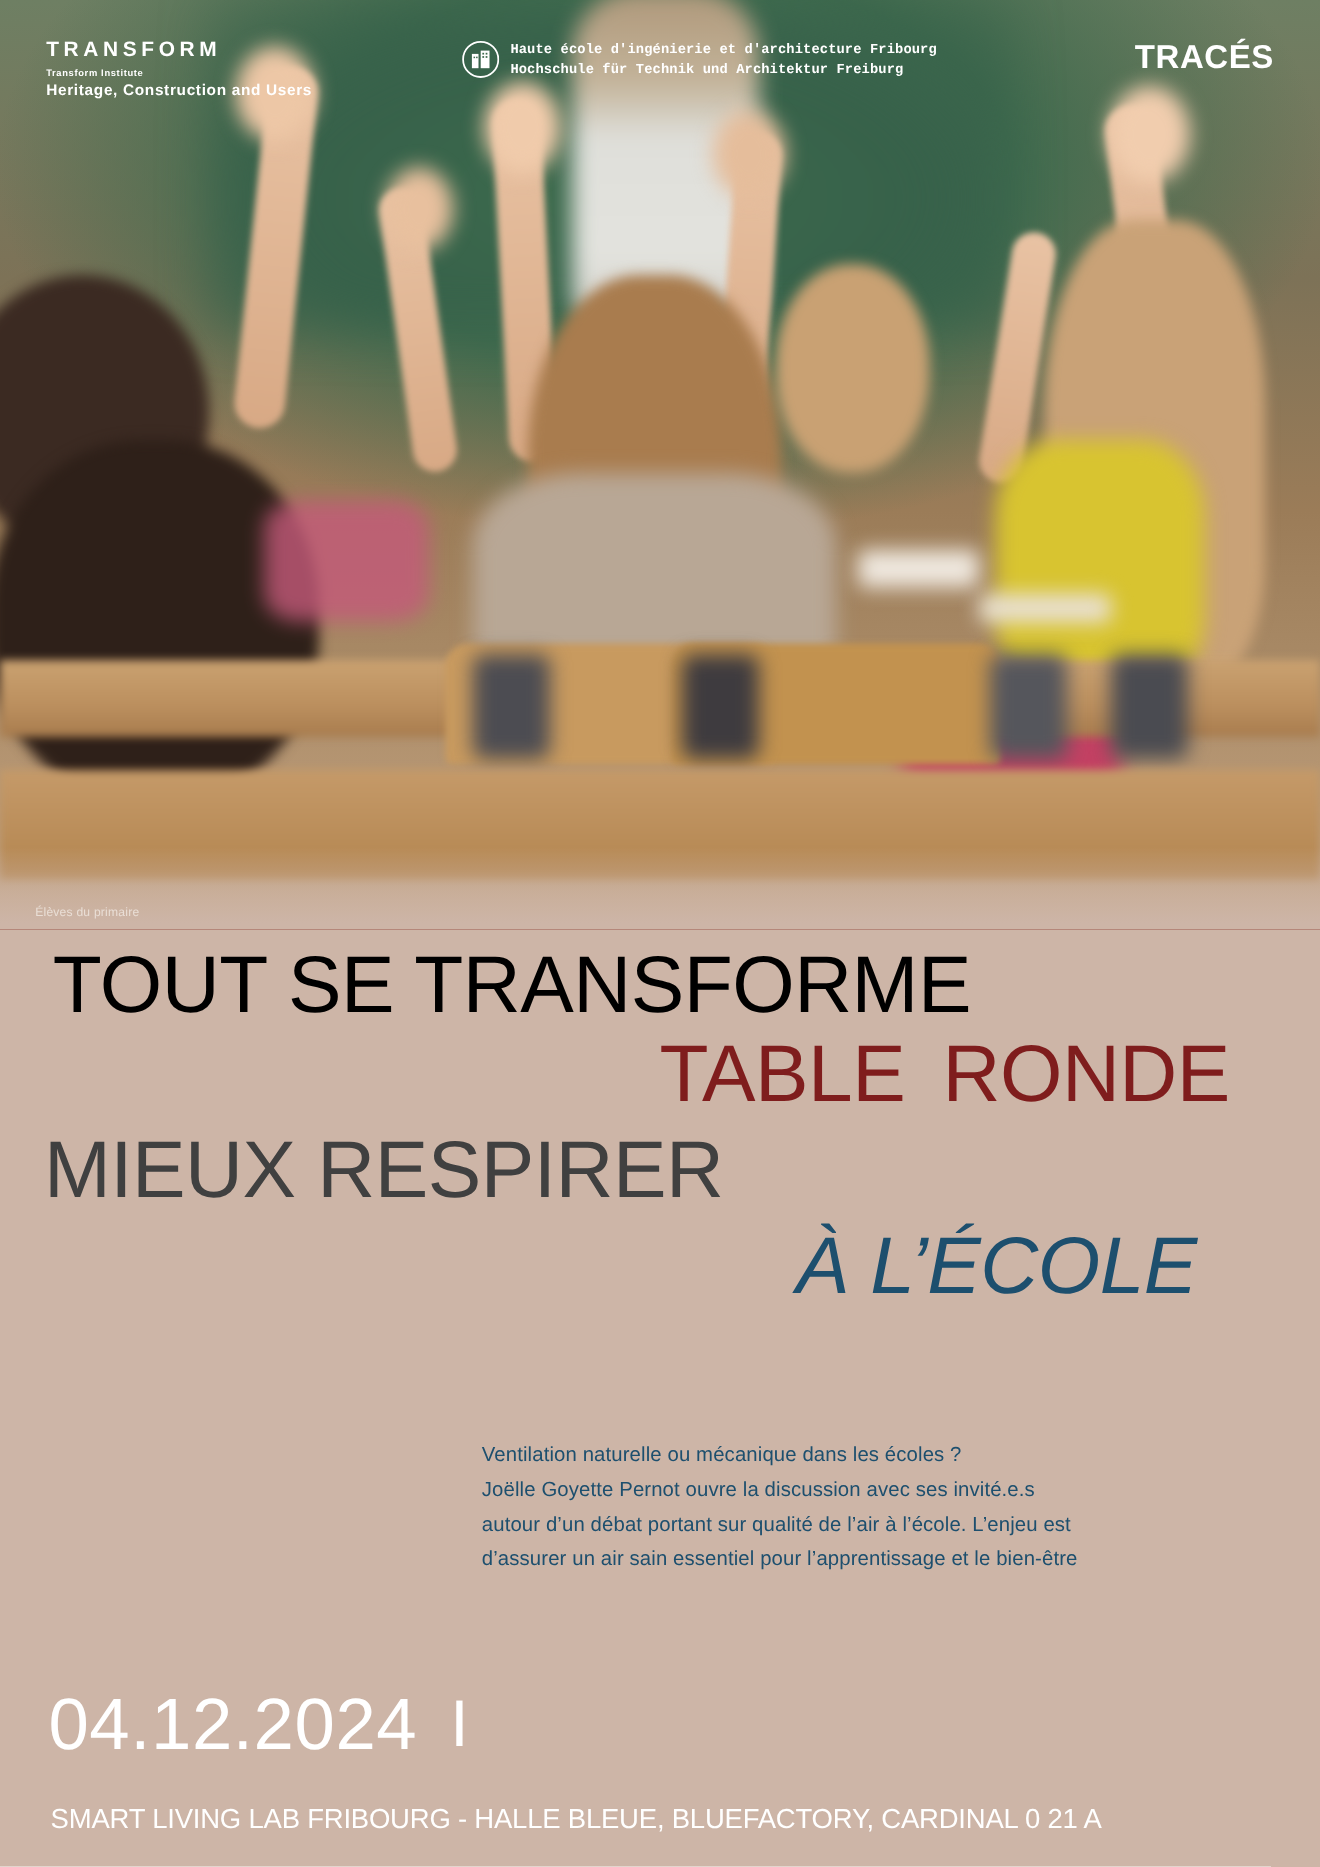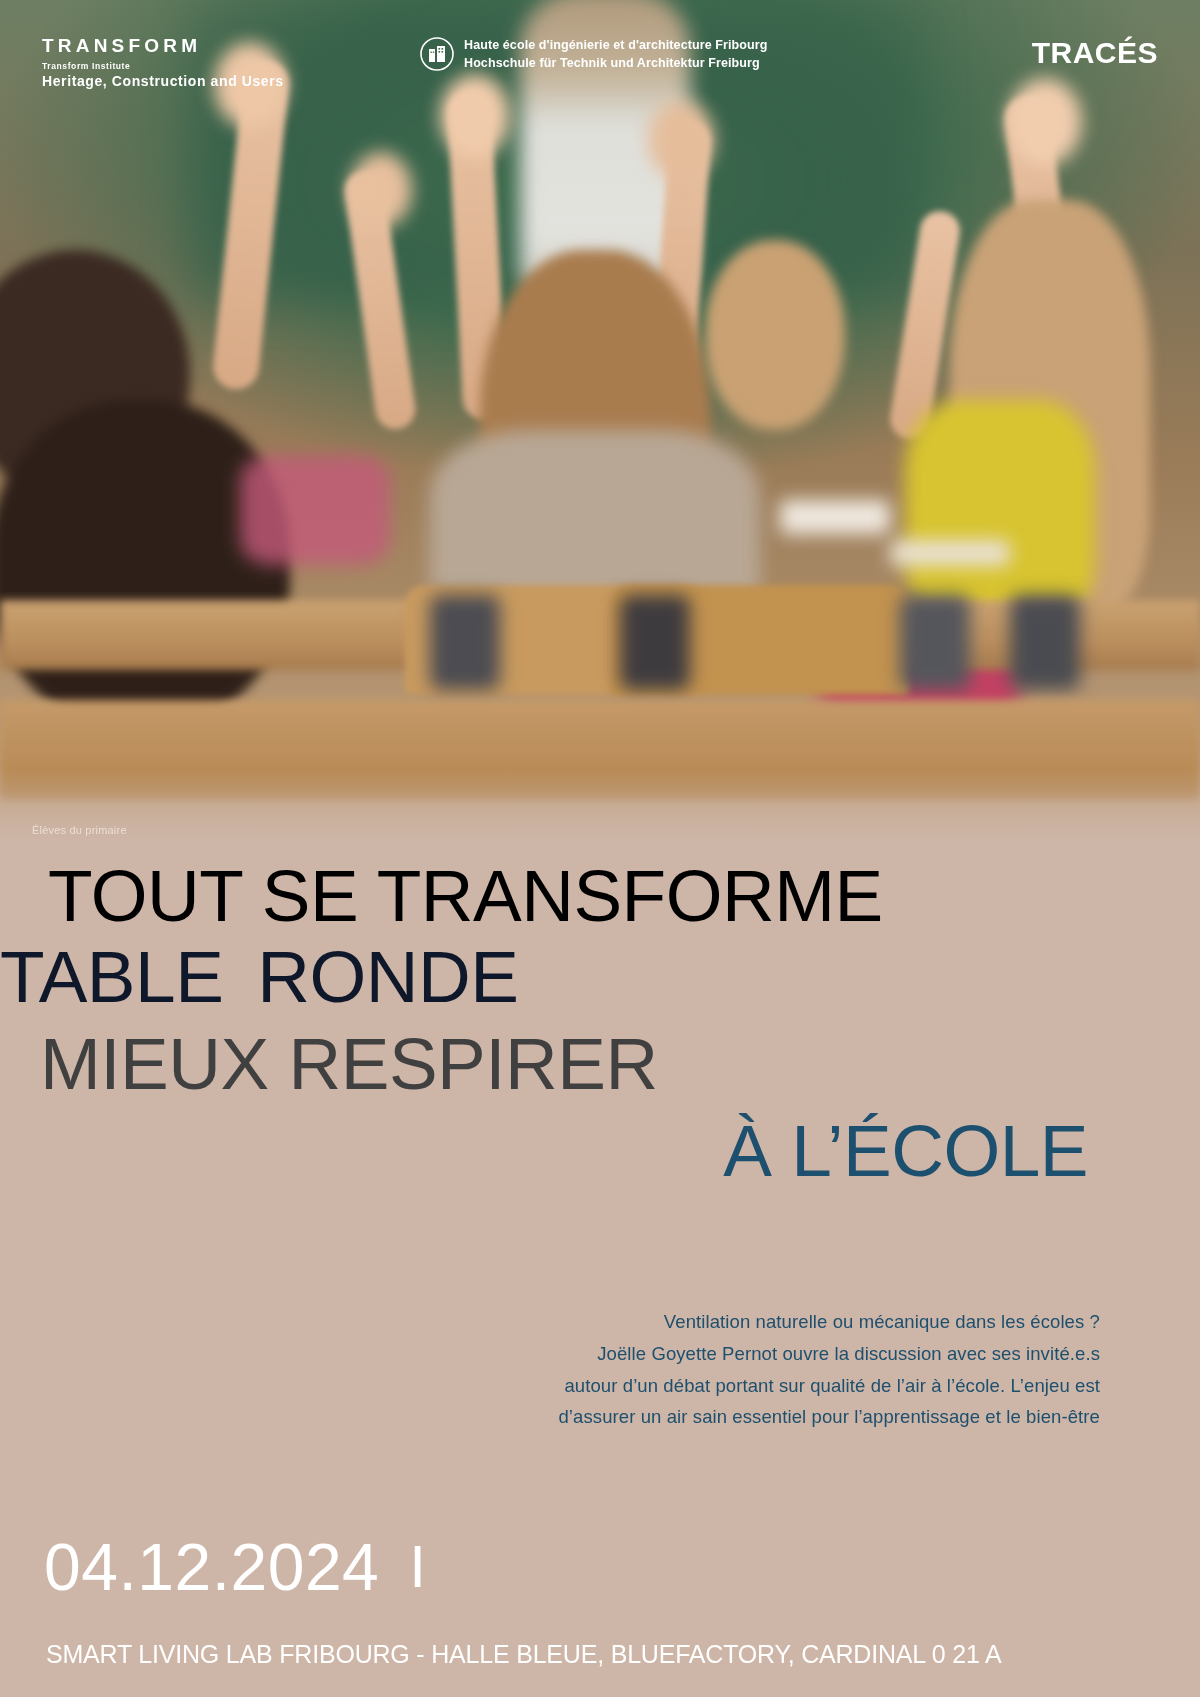--- a/index.html
+++ b/index.html
@@ -127,20 +127,21 @@
     z-index: 10;
     color: #ffffff;
   }
   .logo-heia .mark { width: 34px; height: 34px; flex: 0 0 34px; }
   .logo-heia .lines { line-height: 1.45; }
   .logo-heia .l1, .logo-heia .l2 {
     font-size: 12.5px;
     font-weight: 700;
     letter-spacing: .1px;
     white-space: nowrap;
+    font-family: Liberation Mono, monospace;
   }
 
   .logo-traces {
     position: absolute;
     right: 42px;
     top: 36px;
     color: #ffffff;
     font-size: 30px;
     font-weight: 700;
     letter-spacing: .5px;
@@ -156,27 +157,27 @@
   }
   .line-1 {
     margin-left: 48px;
     font-size: 73px;
     line-height: 0.98;
     font-weight: 400;
     color: #000000;
     letter-spacing: -0.5px;
   }
   .line-2 {
-    text-align: left;
+    text-align: right;
     margin-right: 82px;
     margin-top: 8px;
     font-size: 73px;
     line-height: 1;
     font-weight: 400;
-    color: #0f172a;
+    color: #7f1d1d;
     letter-spacing: -0.5px;
   }
   .line-2 .gap { display: inline-block; width: 34px; }
   .line-3 {
     margin-top: 14px;
     margin-left: 40px;
     font-size: 73px;
     line-height: 1;
     font-weight: 400;
     color: #404040;
@@ -184,29 +185,30 @@
   }
   .line-4 {
     text-align: right;
     margin-right: 112px;
     margin-top: 14px;
     font-size: 73px;
     line-height: 1;
     font-weight: 400;
     color: #1d4f6e;
     letter-spacing: -0.5px;
+    font-style: italic;
   }
 
   
   .abstract {
     position: absolute;
     left: 438px;
     top: 1306px;
     width: 662px;
-    text-align: right;
+    text-align: left;
     color: #1d4f6e;
     font-size: 18.5px;
     line-height: 1.72;
     letter-spacing: 0.1px;
   }
   .abstract p { margin: 0; }
 
   
   .when {
     position: absolute;

